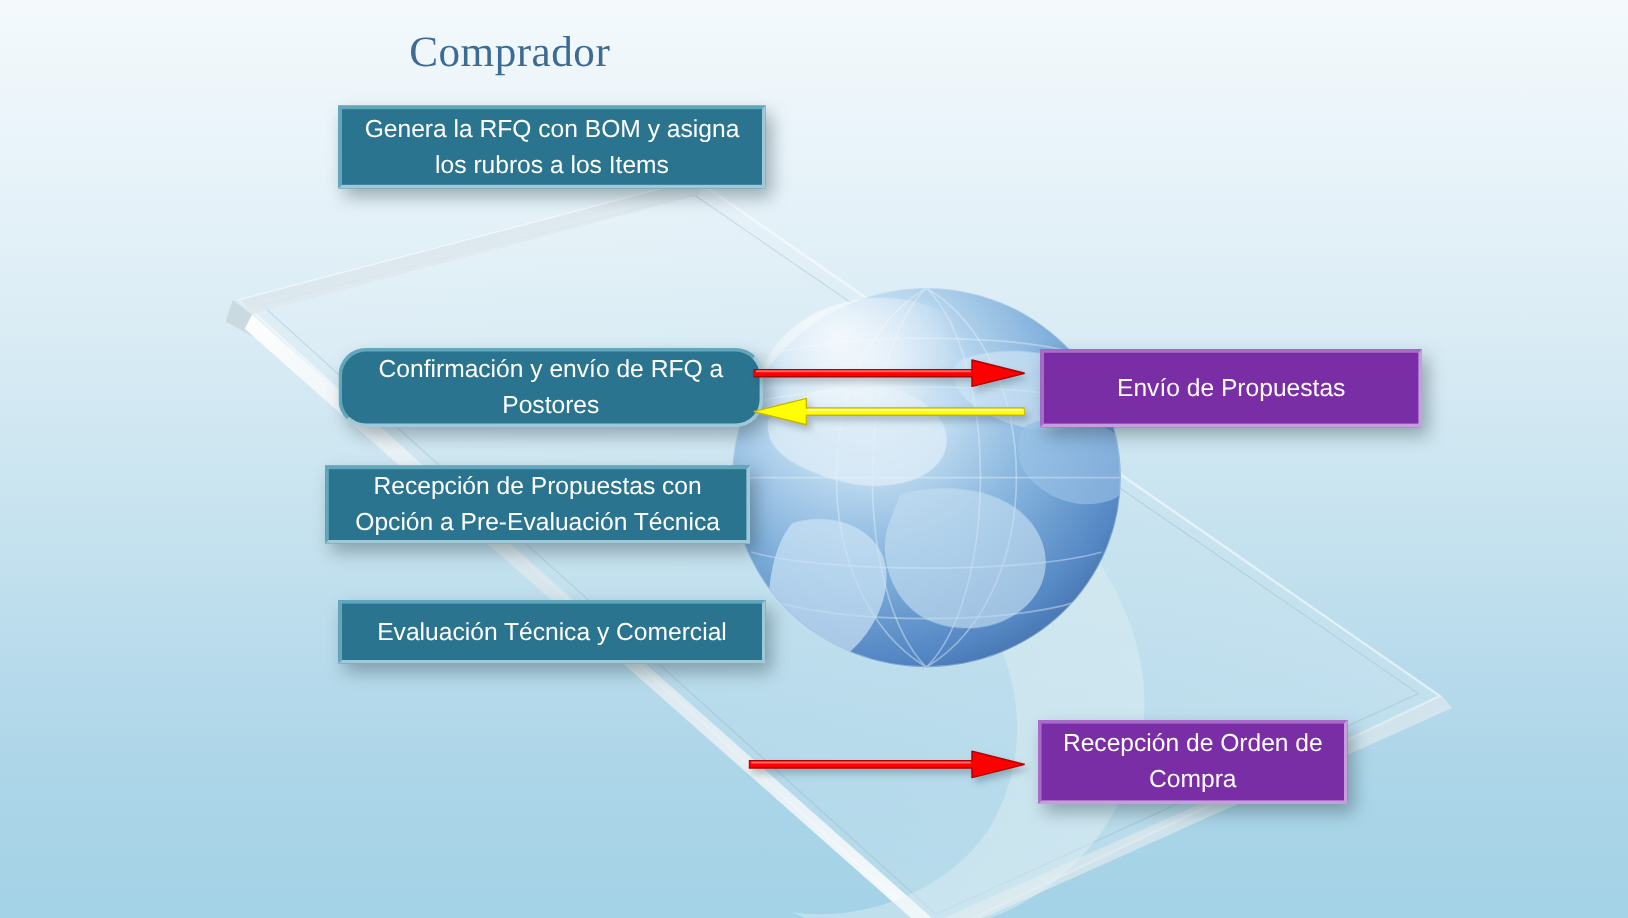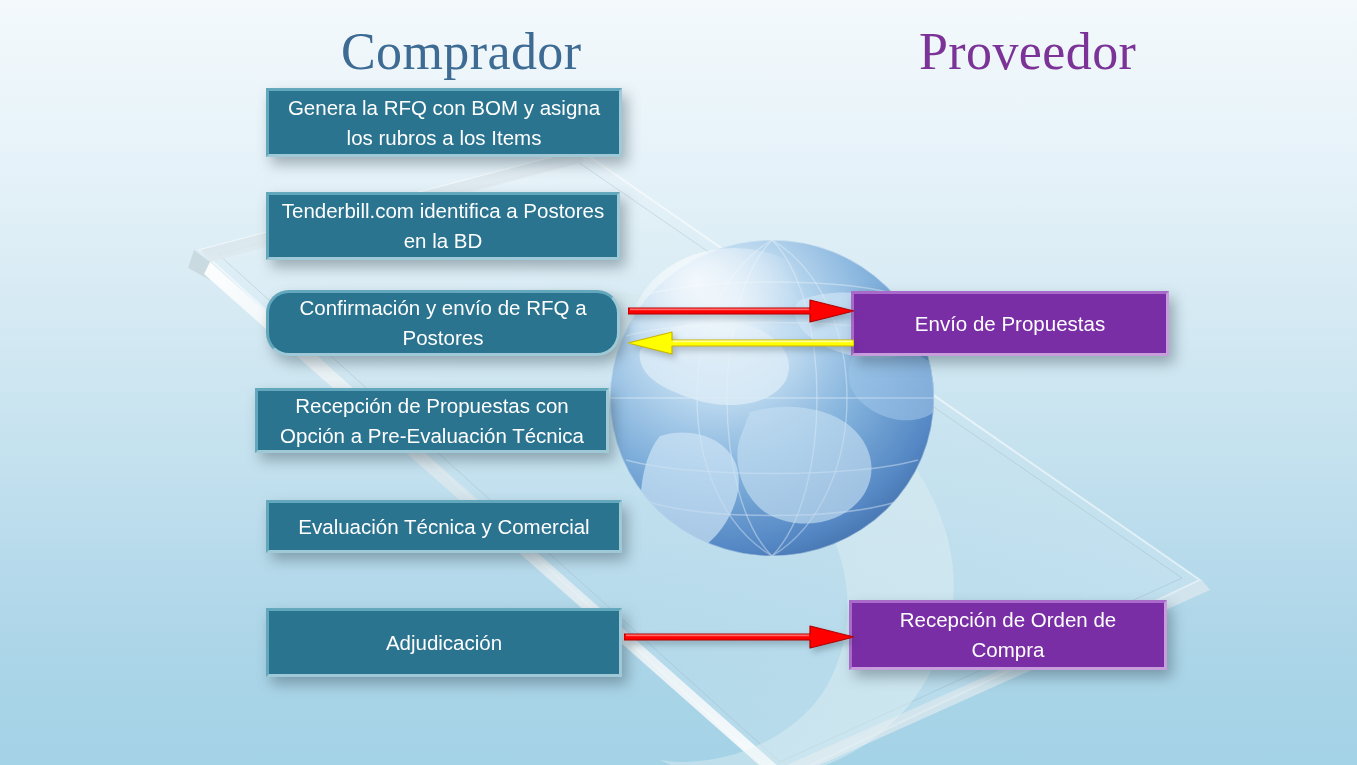--- a/index.html
+++ b/index.html
@@ -53,21 +53,21 @@
     left: 600px;
     top: 230px;
     width: 360px;
     height: 340px;
   }
 
   
   .col-title {
     position: absolute;
     font-family: "Liberation Serif", serif;
-    font-size: 52px;
+    font-size: 36px;
     font-weight: normal;
     letter-spacing: 0.4px;
     white-space: nowrap;
   }
   #title-comprador {
     left: 341px;
     top: 22px;
     color: #3d6b93;
   }
   #title-proveedor {
@@ -83,20 +83,21 @@
     display: flex;
     align-items: center;
     justify-content: center;
     text-align: center;
     color: #ffffff;
     font-family: "Liberation Sans", sans-serif;
     font-size: 20.5px;
     line-height: 1.45;
     padding: 4px 10px;
     filter: drop-shadow(5px 7px 7px rgba(40,60,70,0.38));
+    margin-left: 16px;
   }
   .pbox .lbl { display: block; width: 100%; }
 
   .pbox.buyer {
     background: #2a7490;
     border-top: 3px solid #63a7bd;
     border-left: 3px solid #63a7bd;
     border-right: 3px solid #9fc9d6;
     border-bottom: 3px solid #9fc9d6;
     box-shadow: inset 0 0 0 1px #2a7490;
@@ -112,21 +113,21 @@
 
   
   #box-rfq        { left: 266px; top: 88px;  width: 356px; height: 69px; }
   #box-identifica { left: 266px; top: 192px; width: 354px; height: 68px; }
   #box-confirma   { left: 266px; top: 290px; width: 354px; height: 66px; border-radius: 23px; }
   #box-recepcion  { left: 255px; top: 388px; width: 354px; height: 65px; }
   #box-evaluacion { left: 266px; top: 500px; width: 356px; height: 53px; }
   #box-adjudica   { left: 266px; top: 608px; width: 356px; height: 69px; }
 
   #box-envio      { left: 851px; top: 291px; width: 318px; height: 65px; }
-  #box-orden      { left: 849px; top: 600px; width: 318px; height: 70px; }
+  #box-orden      { left: 849px; top: 600px; width: 258px; height: 70px; }
 
   
   .arrow {
     position: absolute;
     filter: drop-shadow(3px 4px 3px rgba(40,60,70,0.30));
   }
   #arrow-rfq-out  { left: 628px; top: 298px; width: 226px; height: 26px; }
   #arrow-prop-in  { left: 628px; top: 330px; width: 226px; height: 26px; }
   #arrow-orden    { left: 624px; top: 624px; width: 230px; height: 26px; }
 </style>
@@ -216,45 +217,38 @@
           <path d="M172,10 C272,70 272,266 172,326"></path>
         </g>
       </g>
 
       <ellipse cx="134" cy="104" rx="104" ry="86" fill="url(#gloss)"></ellipse>
     </svg>
   </div>
 
   <div class="col-title" id="title-comprador">Comprador</div>
 
-  <div class="col-title" id="title-proveedor">Proveedor</div>
 
   <div class="pbox buyer" id="box-rfq">
     <span class="lbl">Genera la RFQ con BOM y asigna los rubros a los Items</span>
   </div>
 
-  <div class="pbox buyer" id="box-identifica">
-    <span class="lbl">Tenderbill.com identifica a Postores en la BD</span>
-  </div>
 
   <div class="pbox buyer" id="box-confirma">
     <span class="lbl">Confirmación y envío de RFQ a Postores</span>
   </div>
 
   <div class="pbox buyer" id="box-recepcion">
     <span class="lbl">Recepción de Propuestas con Opción a Pre-Evaluación Técnica</span>
   </div>
 
   <div class="pbox buyer" id="box-evaluacion">
     <span class="lbl">Evaluación Técnica y Comercial</span>
   </div>
 
-  <div class="pbox buyer" id="box-adjudica">
-    <span class="lbl">Adjudicación</span>
-  </div>
 
   <div class="pbox supplier" id="box-envio">
     <span class="lbl">Envío de Propuestas</span>
   </div>
 
   <div class="pbox supplier" id="box-orden">
     <span class="lbl">Recepción de Orden de Compra</span>
   </div>
 
   <svg class="arrow" id="arrow-rfq-out" viewBox="0 0 226 26">

